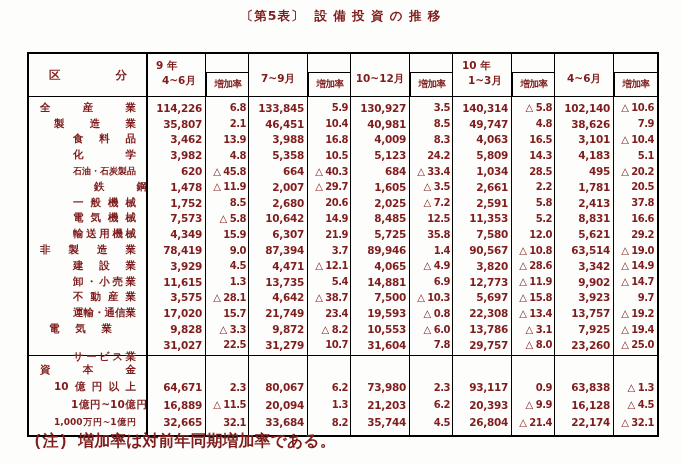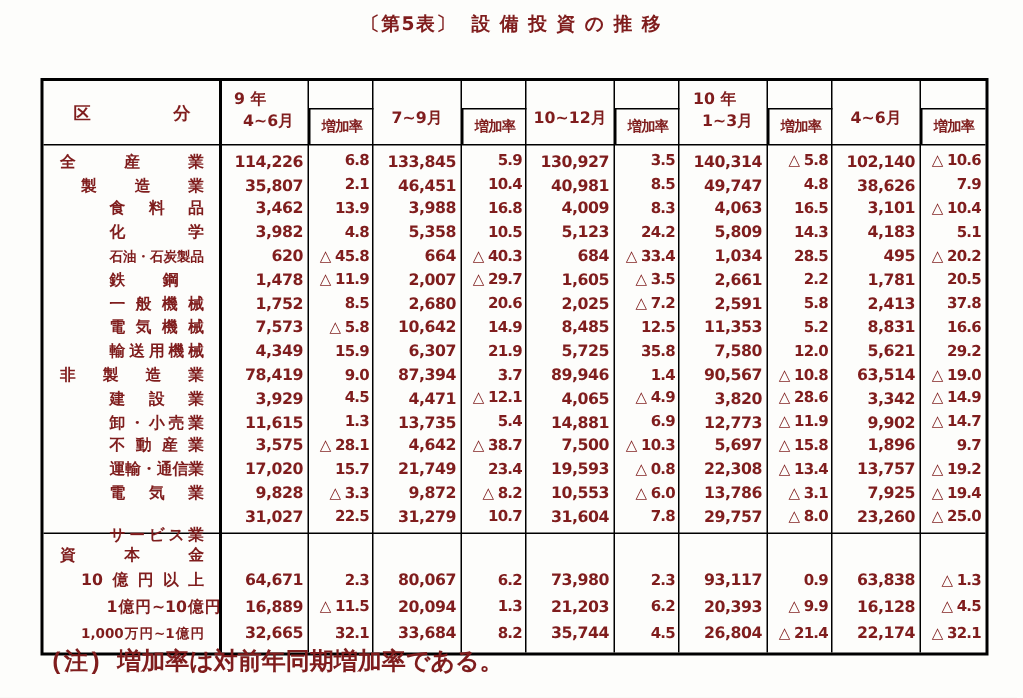--- a/index.html
+++ b/index.html
@@ -169,21 +169,21 @@
           <div class="c-rate">△ 40.3</div>
           <div class="c-val">684</div>
           <div class="c-rate">△ 33.4</div>
           <div class="c-val">1,034</div>
           <div class="c-rate">28.5</div>
           <div class="c-val">495</div>
           <div class="c-rate">△ 20.2</div>
         </div>
         <div class="row">
           <div class="c-label">
-            <span style="margin-left: 44px; width: 46px;">鉄鋼</span>
+            <span style="margin-left: 65px; width: 63px;">鉄鋼</span>
           </div>
           <div class="c-val">1,478</div>
           <div class="c-rate">△ 11.9</div>
           <div class="c-val">2,007</div>
           <div class="c-rate">△ 29.7</div>
           <div class="c-val">1,605</div>
           <div class="c-rate">△ 3.5</div>
           <div class="c-val">2,661</div>
           <div class="c-rate">2.2</div>
           <div class="c-val">1,781</div>
@@ -284,41 +284,41 @@
             <span style="margin-left: 44px; width: 63px;">不動産業</span>
           </div>
           <div class="c-val">3,575</div>
           <div class="c-rate">△ 28.1</div>
           <div class="c-val">4,642</div>
           <div class="c-rate">△ 38.7</div>
           <div class="c-val">7,500</div>
           <div class="c-rate">△ 10.3</div>
           <div class="c-val">5,697</div>
           <div class="c-rate">△ 15.8</div>
-          <div class="c-val">1,896</div>
+          <div class="c-val">3,923</div>
           <div class="c-rate">9.7</div>
         </div>
         <div class="row">
           <div class="c-label">
             <span style="margin-left: 44px; width: 63px;">運輸・通信業</span>
           </div>
           <div class="c-val">17,020</div>
           <div class="c-rate">15.7</div>
           <div class="c-val">21,749</div>
           <div class="c-rate">23.4</div>
           <div class="c-val">19,593</div>
           <div class="c-rate">△ 0.8</div>
           <div class="c-val">22,308</div>
           <div class="c-rate">△ 13.4</div>
           <div class="c-val">13,757</div>
           <div class="c-rate">△ 19.2</div>
         </div>
         <div class="row">
           <div class="c-label">
-            <span style="margin-left: 44px; width: 63px;">電気業</span>
+            <span style="margin-left: 20px; width: 63px;">電気業</span>
           </div>
           <div class="c-val">9,828</div>
           <div class="c-rate">△ 3.3</div>
           <div class="c-val">9,872</div>
           <div class="c-rate">△ 8.2</div>
           <div class="c-val">10,553</div>
           <div class="c-rate">△ 6.0</div>
           <div class="c-val">13,786</div>
           <div class="c-rate">△ 3.1</div>
           <div class="c-val">7,925</div>

